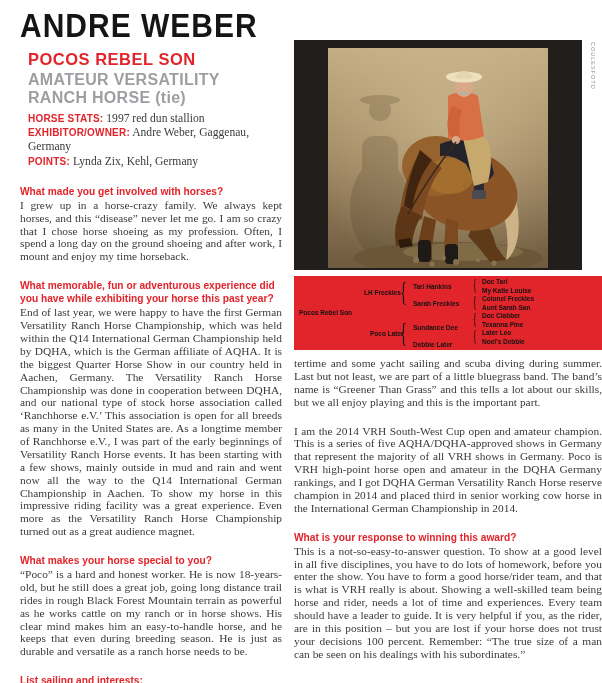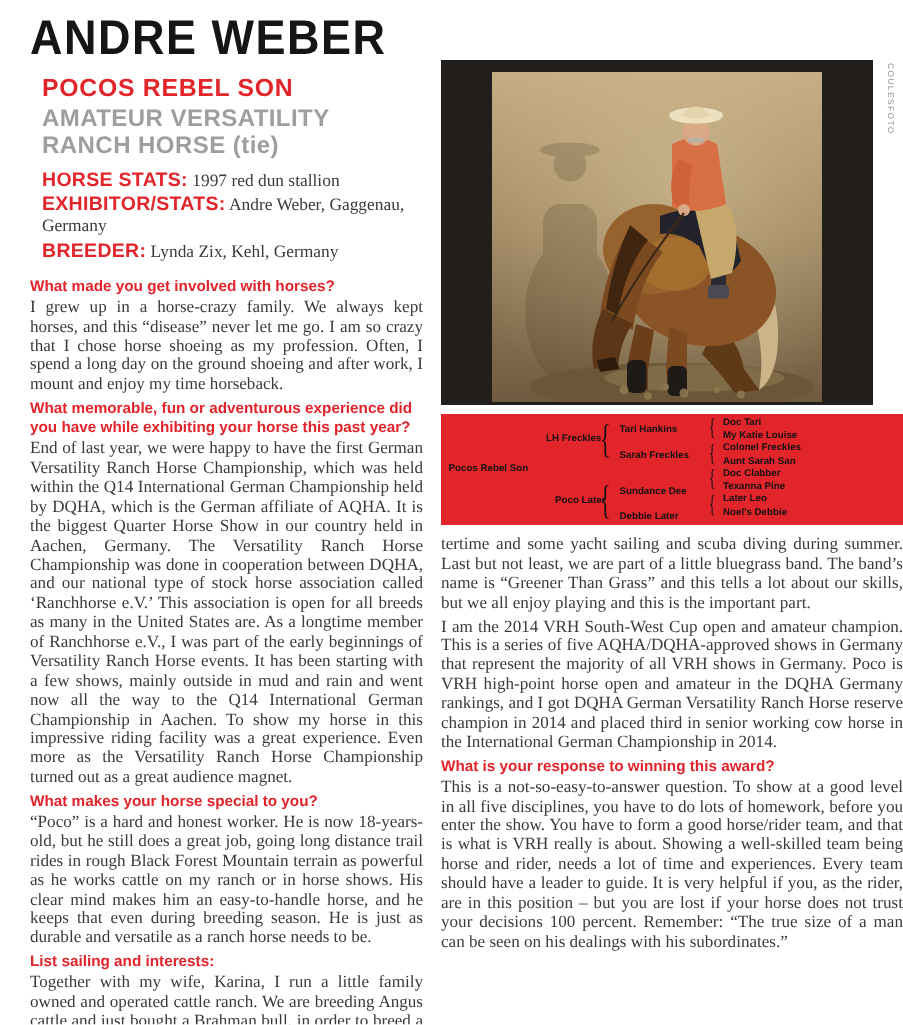--- a/index.html
+++ b/index.html
@@ -24,26 +24,26 @@
     font-size:16.5px;letter-spacing:.5px;color:#e2242b;margin:0;
   }
   .award{
     font-family:"Liberation Sans",sans-serif;font-weight:bold;
     font-size:16px;line-height:1.1;color:#9c9ea1;letter-spacing:.3px;
     width:250px;margin:2px 0 6px 0;
   }
   .stat-row{font-size:11.6px;line-height:1.22;}
   .stat-label{
     font-family:"Liberation Sans",sans-serif;font-weight:bold;
-    font-size:13px;color:#e2242b;letter-spacing:.2px;
+    font-size:10px;color:#e2242b;letter-spacing:.2px;
   }
   .stat-value{color:#3a3a3a;}
 
   
-  .qa{margin-top:3px;}
+  .qa{margin-top:16px;}
   .question{
     font-family:"Liberation Sans",sans-serif;font-weight:bold;
     font-size:10.2px;line-height:1.28;color:#e2242b;margin:3px 0 1px 0;
   }
   .answer{
     font-size:11.4px;line-height:1.13;text-align:justify;color:#3a3a3a;
     margin:0;
   }
   .col-left .qa-blocks{margin-top:10px;}
 
@@ -85,25 +85,25 @@
     <div class="col-left">
       <h1 class="title">ANDRE WEBER</h1>
       <div class="subhead">
         <p class="horse-name">POCOS REBEL SON</p>
         <p class="award">AMATEUR VERSATILITY RANCH HORSE (tie)</p>
         <div class="stat-row">
           <span class="stat-label">HORSE STATS:</span>
           <span class="stat-value">1997 red dun stallion</span>
         </div>
         <div class="stat-row">
-          <span class="stat-label">EXHIBITOR/STATS:</span>
+          <span class="stat-label">EXHIBITOR/OWNER:</span>
           <span class="stat-value">Andre Weber, Gaggenau, Germany</span>
         </div>
         <div class="stat-row">
-          <span class="stat-label">BREEDER:</span>
+          <span class="stat-label">POINTS:</span>
           <span class="stat-value">Lynda Zix, Kehl, Germany</span>
         </div>
       </div>
 
       <div class="qa-blocks">
         <div class="qa">
           <p class="question">What made you get involved with horses?</p>
           <p class="answer">I grew up in a horse-crazy family. We always kept horses, and this “disease” never let me go. I am so crazy that I chose horse shoeing as my profession. Often, I spend a long day on the ground shoeing and after work, I mount and enjoy my time horseback.</p>
         </div>
         <div class="qa">

